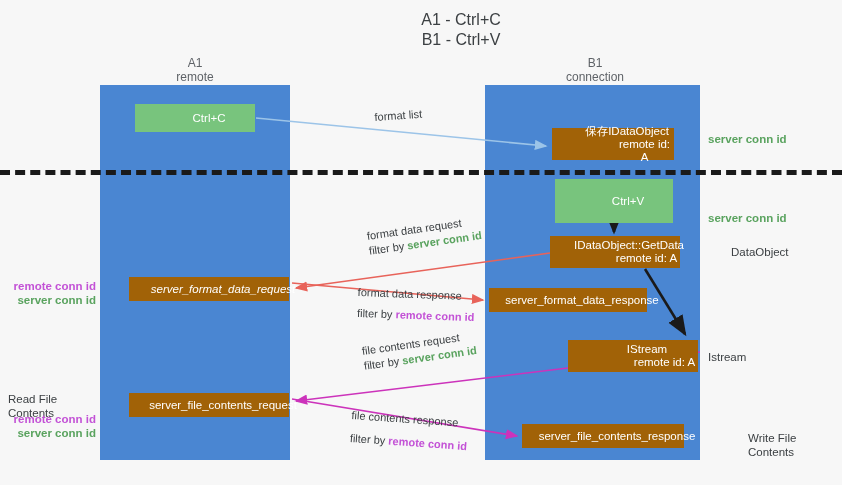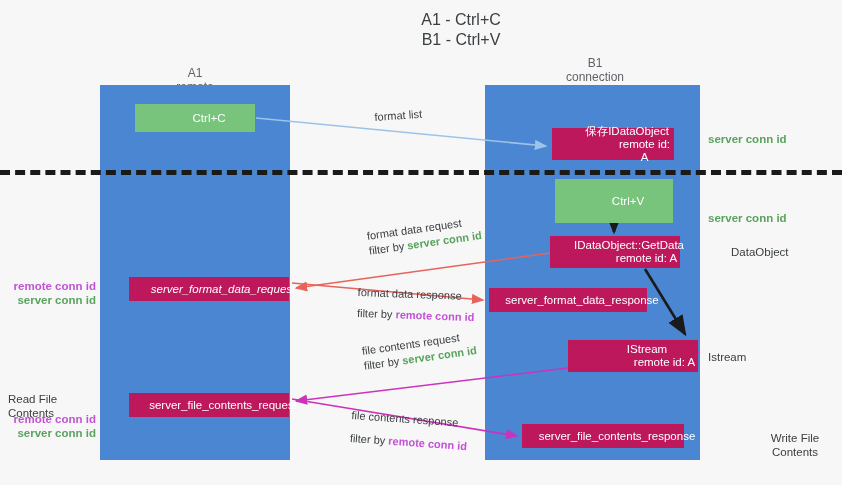--- a/index.html
+++ b/index.html
@@ -22,40 +22,40 @@
   #title div{white-space:pre;}
 
   
   .lane{background:#4a86d2;}
   #lane-a{left:100px;top:85px;width:190px;height:375px;}
   #lane-b{left:485px;top:85px;width:215px;height:375px;}
 
   .lane-head{
     font-size:12px;color:#5f6368;text-align:center;line-height:14px;
   }
-  #head-a{left:120px;top:56px;width:150px;margin-top:10px;}
+  #head-a{left:120px;top:56px;width:150px;}
   #head-b{left:520px;top:56px;width:150px;}
 
   
   #divider{
     left:0px;top:170px;width:842px;height:0;
     border-top:5px dashed #1a1a1a;
   }
 
   
   .node{
     box-sizing:border-box;
     display:flex;flex-direction:column;
     align-items:center;justify-content:center;
     color:#ffffff;font-size:11.5px;line-height:13px;
     text-align:center;
     padding-left:28px;
   }
   .green{background:#78c47d;}
-  .orange{background:#be185d;text-align:center;}
+  .orange{background:#a16207;text-align:center;}
   .node .l2{font-size:11.5px;margin-left:35px;}
 
   #n-ctrlc{left:135px;top:104px;width:120px;height:28px;}
   #n-ctrlv{left:555px;top:179px;width:118px;height:44px;}
   #n-save{left:552px;top:128px;width:122px;height:32px;}
   #n-getdata{left:550px;top:236px;width:130px;height:32px;}
   #n-istream{left:568px;top:340px;width:130px;height:32px;}
 
   #n-sfdreq{left:129px;top:277px;width:160px;height:24px;font-style:italic;}
   #n-sfdres{left:489px;top:288px;width:158px;height:24px;}
@@ -65,21 +65,21 @@
   
   .note{font-size:11.5px;line-height:14px;}
   .green-t{color:#5aa35f;font-weight:bold;}
   .purple-t{color:#c352d6;font-weight:bold;}
   .dark-t{color:#3c4043;}
 
   #note-srv1{left:708px;top:132px;}
   #note-srv2{left:708px;top:211px;}
   #note-dataobject{left:721px;top:245px;margin-left:10px;}
   #note-istream{left:708px;top:350px;}
-  #note-writefc{left:748px;top:431px;text-align:center;}
+  #note-writefc{left:748px;top:431px;}
 
   #note-left1{left:8px;top:279px;text-align:right;width:88px;}
   #note-readfc{left:8px;top:392px;width:92px;color:#3c4043;}
   #note-left2{left:8px;top:412px;text-align:right;width:88px;}
 
   
   .elab{font-size:11px;line-height:15px;color:#3c4043;white-space:nowrap;}
   .elab .g{color:#5aa35f;font-weight:bold;}
   .elab .p{color:#c352d6;font-weight:bold;}
 

